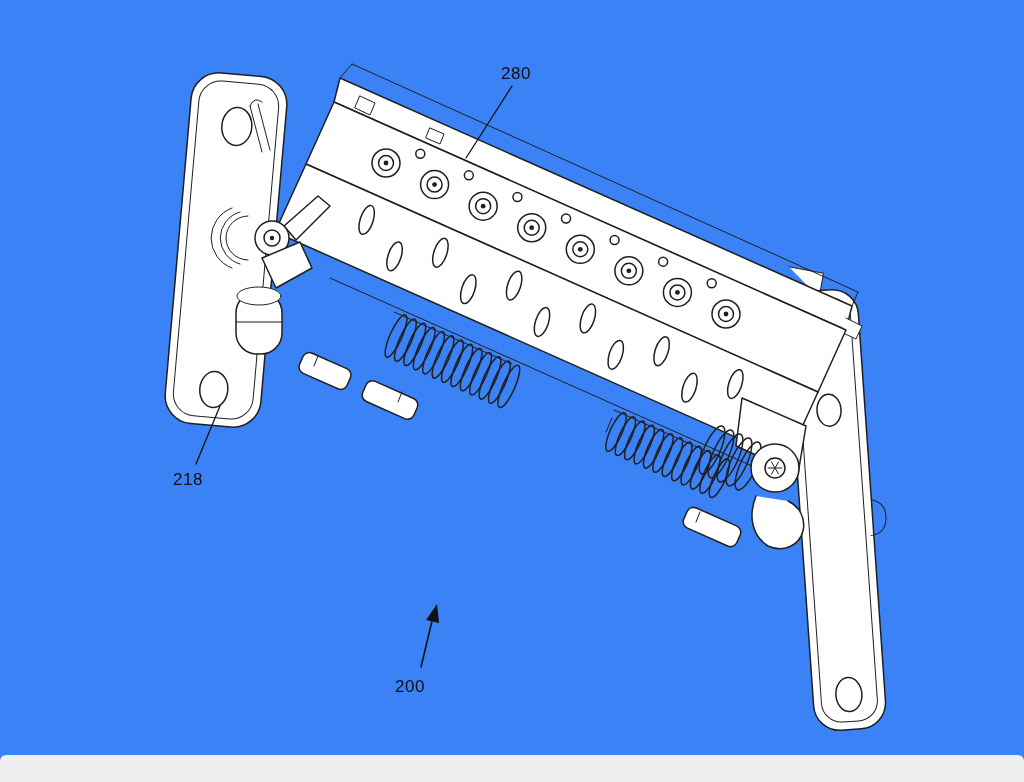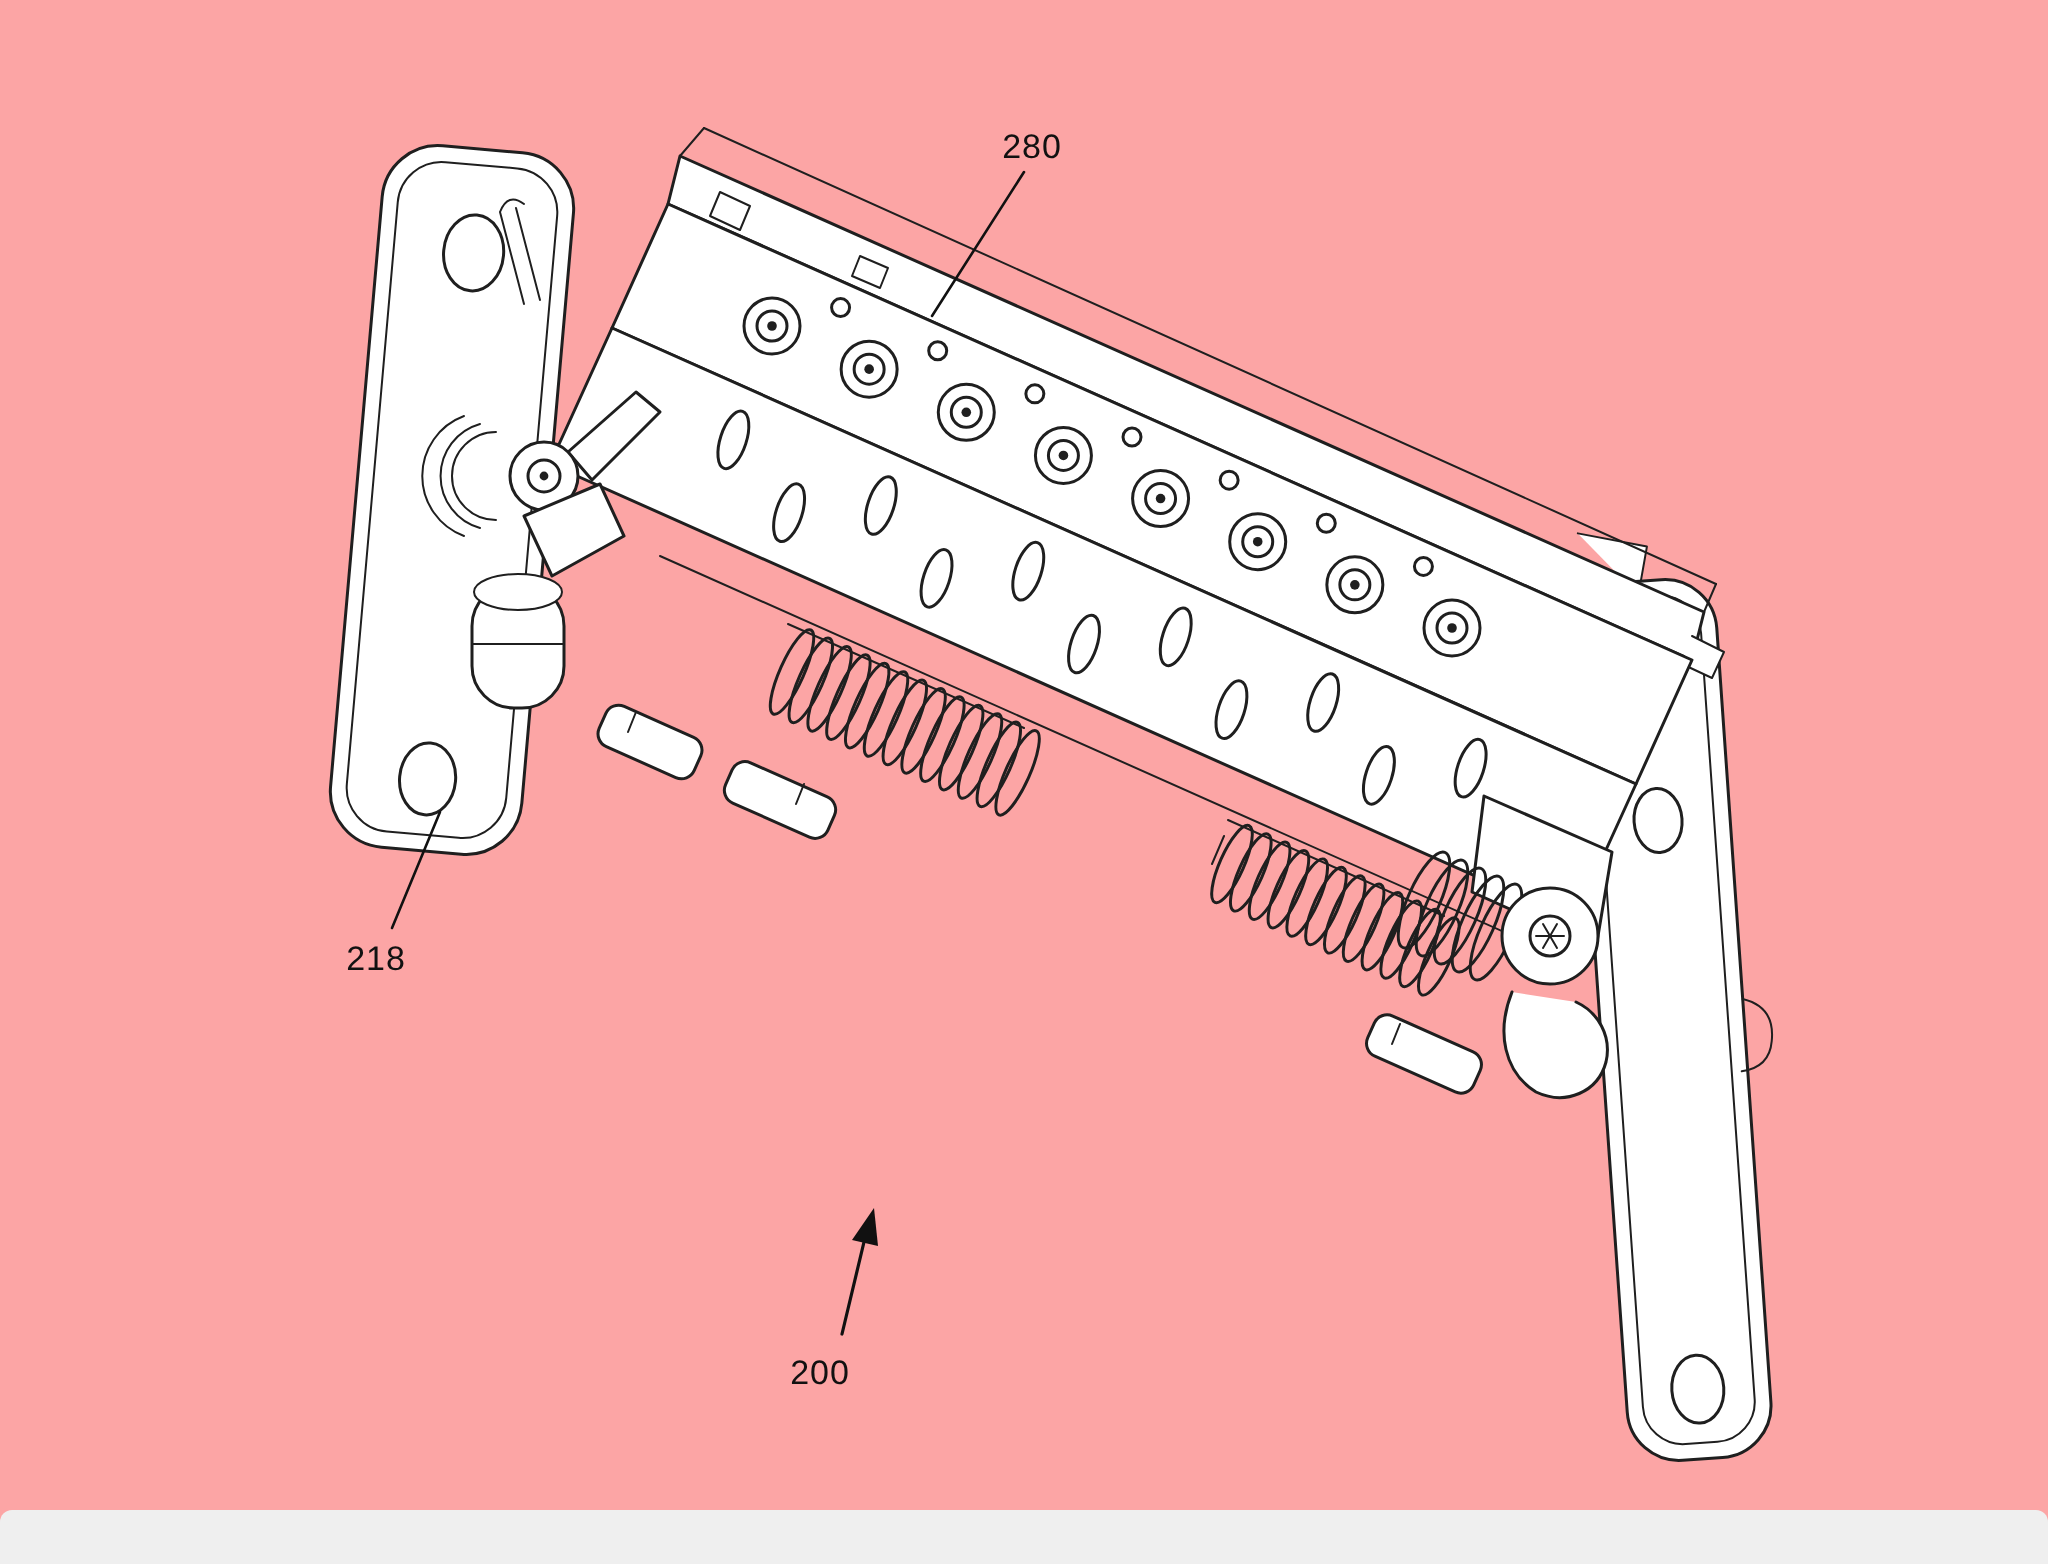--- a/index.html
+++ b/index.html
@@ -1,17 +1,17 @@
 <!DOCTYPE html>
 <html><head>
 <meta charset="utf-8">
 <style>
   html,body{margin:0;padding:0;background:#ffffff;}
   .stage{
-    position:relative;width:1024px;height:782px;background:#fca5a5;
+    position:relative;width:1024px;height:782px;background:#3b82f6;
     overflow:hidden;font-family:"Liberation Sans",sans-serif;
   }
   .stage svg{display:block;position:absolute;left:0;top:0;}
   .footer-strip{
     position:absolute;left:0;right:0;bottom:0;height:27px;
     background:#efefef;border-top-left-radius:6px;border-top-right-radius:6px;
   }
   .ink{stroke:#1f1f1f;fill:none;stroke-width:1.5;stroke-linejoin:round;stroke-linecap:round;}
   .thin{stroke-width:1;}
   .callout-text{font-family:"Liberation Sans",sans-serif;font-size:17px;fill:#111;stroke:none;letter-spacing:0.5px;}

